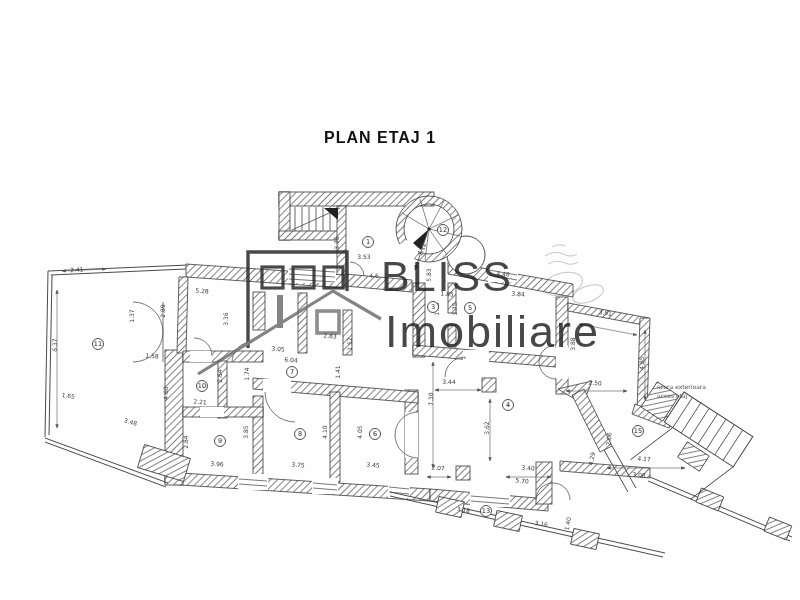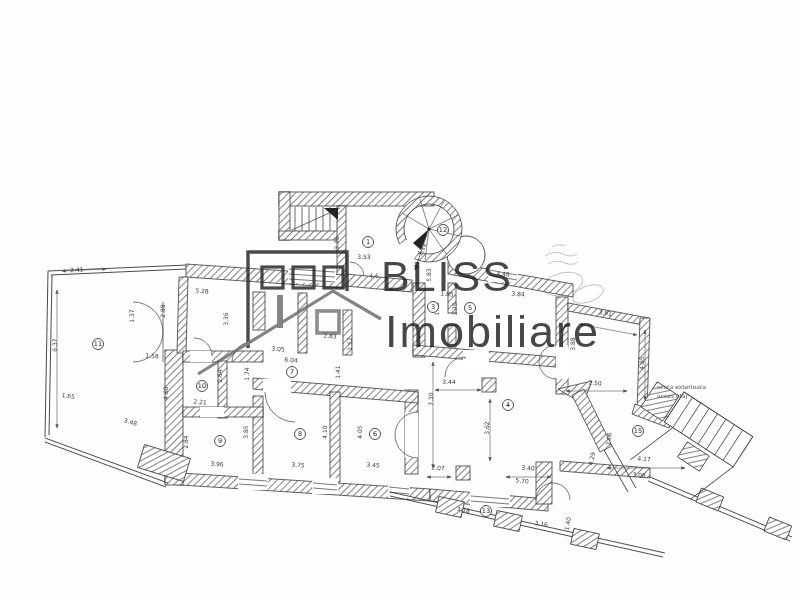--- a/index.html
+++ b/index.html
@@ -15,20 +15,21 @@
   .ann{font:6px "DejaVu Sans",sans-serif;fill:#555;}
   .wm-text{font-family:"Liberation Sans",sans-serif;fill:#1f1f1f;opacity:.82;letter-spacing:2px;font-weight:400;}
   .thinline{stroke:#4a4a4a;stroke-width:1;fill:none;}
   .door{stroke:#555;stroke-width:0.8;fill:none;}
   .dimline{stroke:#555;stroke-width:0.6;}
 </style>
 </head>
 <body>
 
 <div id="page">
+  <div id="plan-title">PLAN ETAJ 1</div>
 
   <svg width="800" height="600" viewBox="0 0 800 600">
     <defs>
       <pattern id="h" width="5" height="5" patternUnits="userSpaceOnUse" patternTransform="rotate(45)">
         <rect width="5" height="5" fill="#ffffff"></rect>
         <line x1="0" y1="0" x2="0" y2="5" stroke="#6a6a6a" stroke-width="1.7"></line>
       </pattern>
       <marker id="ar" viewBox="0 0 10 10" refX="9" refY="5" markerWidth="7" markerHeight="7" orient="auto-start-reverse">
         <path d="M0,1 L10,5 L0,9 z" fill="#555"></path>
       </marker>

